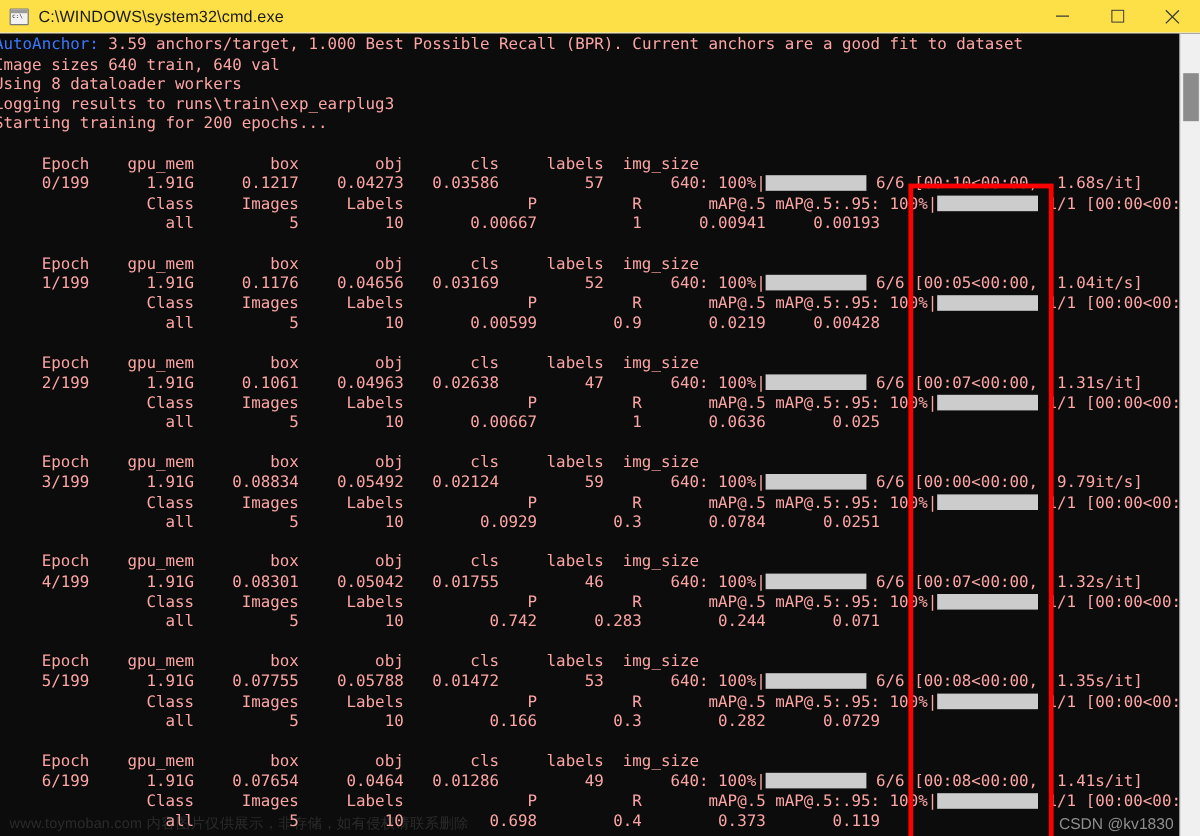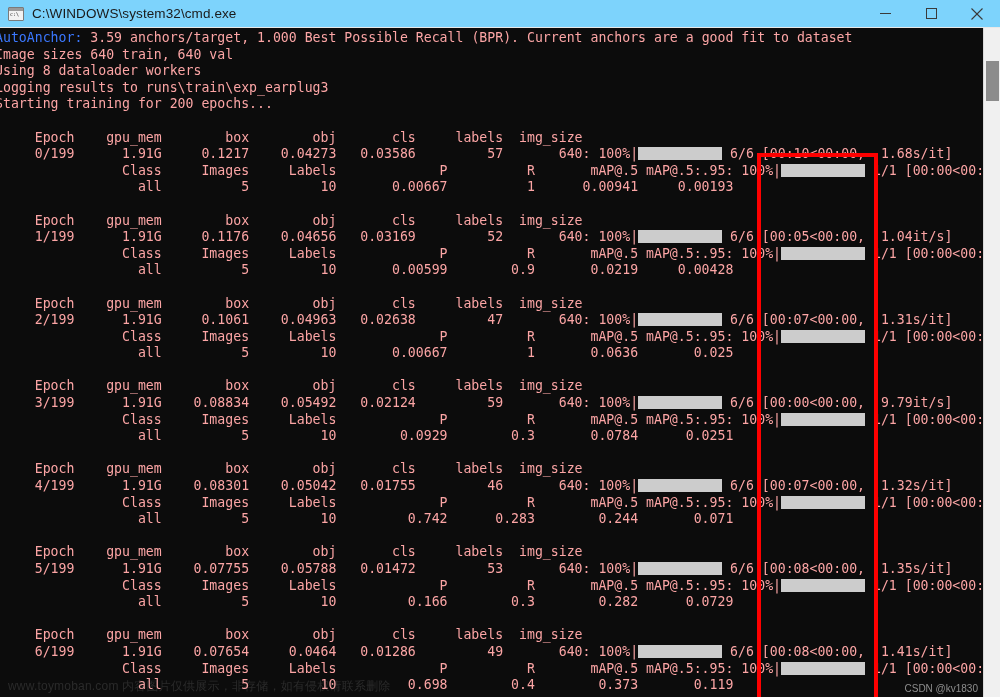--- a/index.html
+++ b/index.html
@@ -7,21 +7,21 @@
     width: 1000px;
     height: 697px;
     overflow: hidden;
     background: #0c0c0c;
     font-family: "DejaVu Sans Mono", monospace;
   }
 
   
   #titlebar {
     height: 28px;
-    background: #7dd3fc;
+    background: #fde047;
     display: flex;
     align-items: center;
     position: relative;
     border-bottom: 1px solid #e8e8e8;
   }
   #app-icon {
     width: 16px; height: 14px;
     margin-left: 8px; margin-right: 8px;
     background: #f2f2f2;
     border: 1px solid #7a7a7a;
@@ -138,21 +138,21 @@
     font-size: 12px;
     color: rgba(150,150,150,0.22);
     white-space: nowrap;
     letter-spacing: 0.2px;
   }
   #wm-right {
     position: absolute;
     right: 22px;
     bottom: 3px;
     font-family: "Liberation Sans", sans-serif;
-    font-size: 10px;
+    font-size: 13px;
     color: #8e8e8e;
     white-space: nowrap;
   }
 </style>
 </head>
 <body>
 
 <div id="titlebar">
   <div id="app-icon"></div>
   <div id="title-text">C:\WINDOWS\system32\cmd.exe</div>

